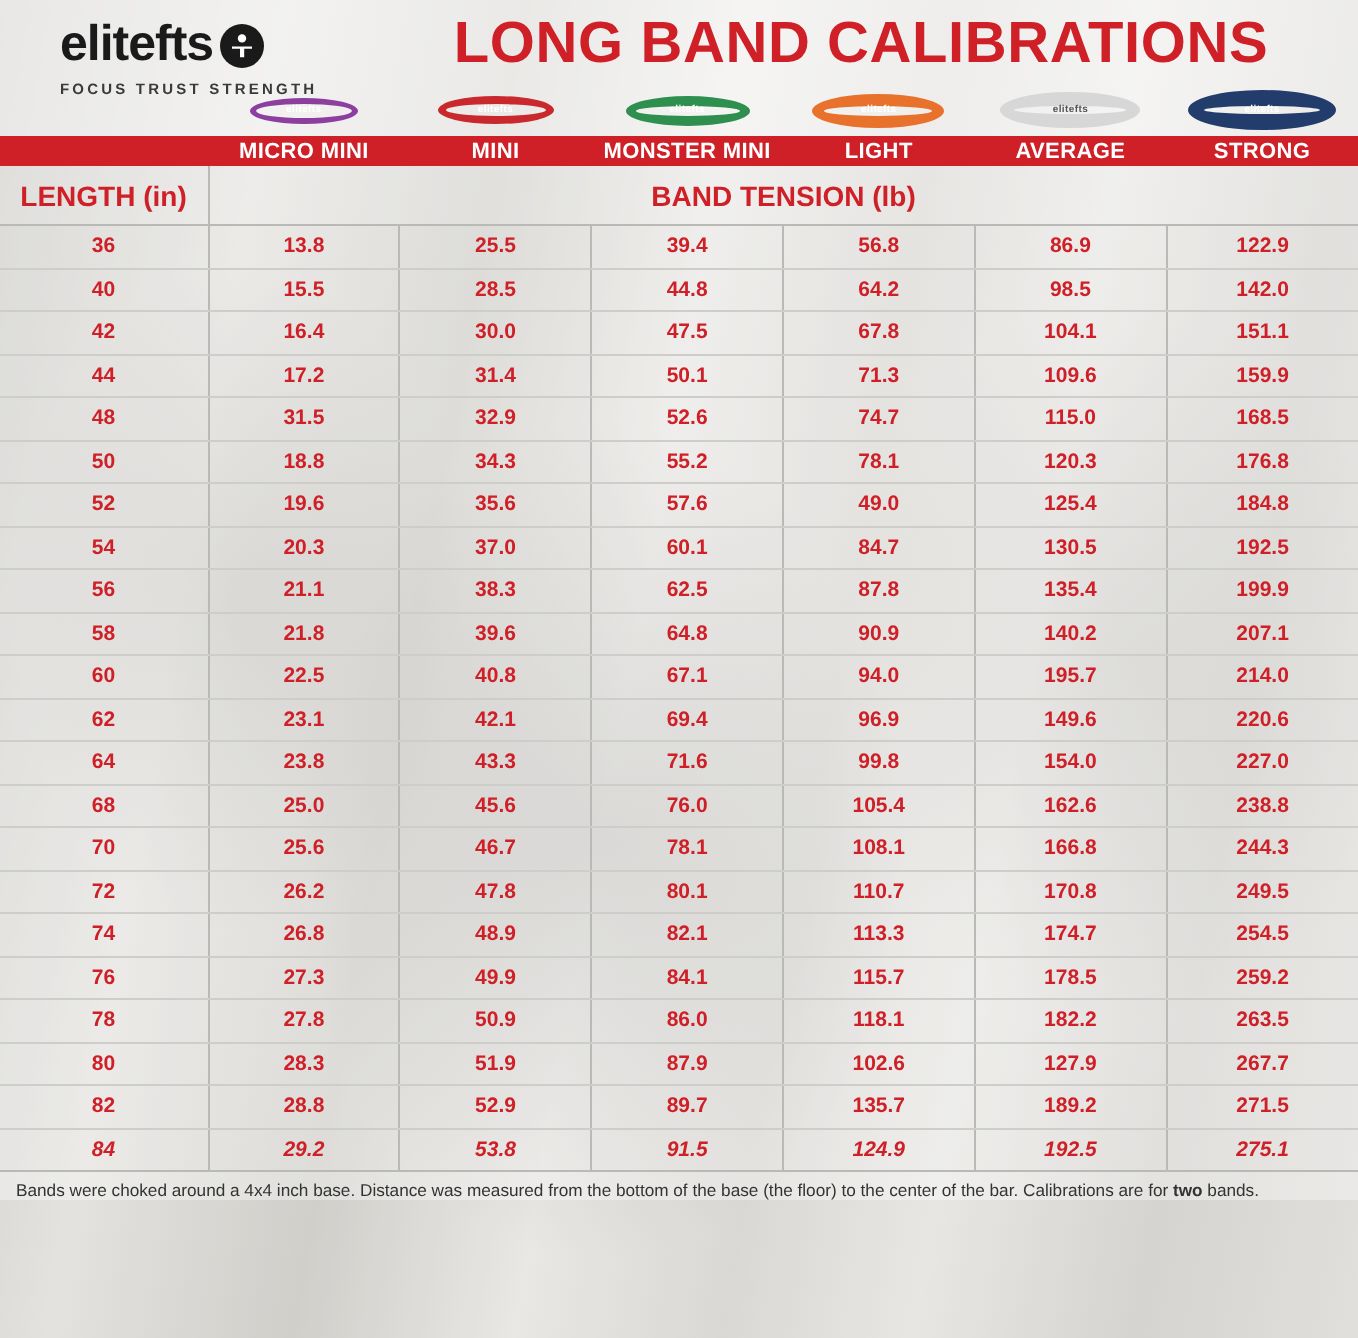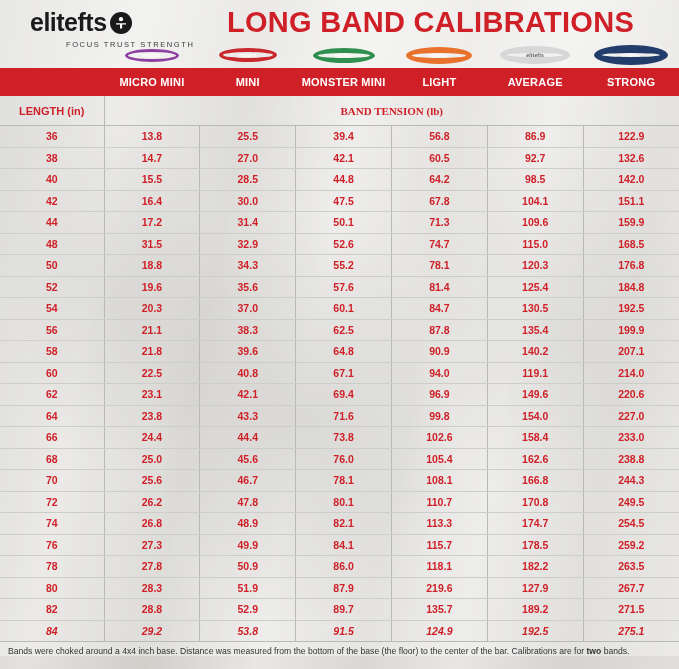--- a/index.html
+++ b/index.html
@@ -72,23 +72,22 @@
     background: #1a1a1a;
     margin-left: 3px;
     position: relative;
   }
   .logo-badge svg { display: block; }
   .logo-sub {
     font-size: 7.5px;
     letter-spacing: 1.6px;
     color: #3a3a3a;
     margin-top: 3px;
-    font-weight: normal;
+    font-weight: bold;
     white-space: nowrap;
-    margin-left: 36px;
   }
   .title {
     flex: 1;
     text-align: center;
     color: #cf1f27;
     font-size: 29px;
     font-weight: bold;
     letter-spacing: 0.3px;
     padding-top: 6px;
     padding-right: 28px;
@@ -144,39 +143,39 @@
     font-size: 10.5px;
   }
   table.calib col.c0 { width: 104px; }
   table.calib col.cx { width: 95.8px; }
 
   .hdr-row th {
     background: #cf1f27;
     color: #ffffff;
     font-size: 11px;
     font-weight: bold;
-    height: 28px;
+    height: 15px;
     padding: 0;
     text-align: center;
     letter-spacing: 0.2px;
     border: none;
   }
   .hdr-row th.blank { background: #cf1f27; }
 
   .sub-row td {
     height: 27px;
     color: #cf1f27;
     font-weight: bold;
-    font-size: 11px;
+    font-size: 14px;
     text-align: center;
     background: rgba(255,255,255,0.35);
     border-right: 1px solid #b9b9b5;
     border-bottom: 1px solid #b9b9b5;
   }
-  .sub-row td.last { border-right: none; font-family: Liberation Serif, serif; }
+  .sub-row td.last { border-right: none; }
 
   tbody td {
     height: 20.5px;
     text-align: center;
     color: #cf1f27;
     font-weight: bold;
     font-size: 10.5px;
     background: rgba(255,255,255,0.28);
     border-right: 1px solid #b9b9b5;
     border-bottom: 1px solid #cdcdc9;
@@ -286,29 +285,20 @@
           <tr>
             <td class="len">36</td>
             <td>13.8</td>
             <td>25.5</td>
             <td>39.4</td>
             <td>56.8</td>
             <td>86.9</td>
             <td class="last">122.9</td>
           </tr>
           <tr>
-            <td class="len">38</td>
-            <td>14.7</td>
-            <td>27.0</td>
-            <td>42.1</td>
-            <td>60.5</td>
-            <td>92.7</td>
-            <td class="last">132.6</td>
-          </tr>
-          <tr>
             <td class="len">40</td>
             <td>15.5</td>
             <td>28.5</td>
             <td>44.8</td>
             <td>64.2</td>
             <td>98.5</td>
             <td class="last">142.0</td>
           </tr>
           <tr>
             <td class="len">42</td>
@@ -344,21 +334,21 @@
             <td>55.2</td>
             <td>78.1</td>
             <td>120.3</td>
             <td class="last">176.8</td>
           </tr>
           <tr>
             <td class="len">52</td>
             <td>19.6</td>
             <td>35.6</td>
             <td>57.6</td>
-            <td>81.4</td>
+            <td>49.0</td>
             <td>125.4</td>
             <td class="last">184.8</td>
           </tr>
           <tr>
             <td class="len">54</td>
             <td>20.3</td>
             <td>37.0</td>
             <td>60.1</td>
             <td>84.7</td>
             <td>130.5</td>
@@ -381,21 +371,21 @@
             <td>90.9</td>
             <td>140.2</td>
             <td class="last">207.1</td>
           </tr>
           <tr>
             <td class="len">60</td>
             <td>22.5</td>
             <td>40.8</td>
             <td>67.1</td>
             <td>94.0</td>
-            <td>119.1</td>
+            <td>195.7</td>
             <td class="last">214.0</td>
           </tr>
           <tr>
             <td class="len">62</td>
             <td>23.1</td>
             <td>42.1</td>
             <td>69.4</td>
             <td>96.9</td>
             <td>149.6</td>
             <td class="last">220.6</td>
@@ -403,29 +393,20 @@
           <tr>
             <td class="len">64</td>
             <td>23.8</td>
             <td>43.3</td>
             <td>71.6</td>
             <td>99.8</td>
             <td>154.0</td>
             <td class="last">227.0</td>
           </tr>
           <tr>
-            <td class="len">66</td>
-            <td>24.4</td>
-            <td>44.4</td>
-            <td>73.8</td>
-            <td>102.6</td>
-            <td>158.4</td>
-            <td class="last">233.0</td>
-          </tr>
-          <tr>
             <td class="len">68</td>
             <td>25.0</td>
             <td>45.6</td>
             <td>76.0</td>
             <td>105.4</td>
             <td>162.6</td>
             <td class="last">238.8</td>
           </tr>
           <tr>
             <td class="len">70</td>
@@ -470,21 +451,21 @@
             <td>86.0</td>
             <td>118.1</td>
             <td>182.2</td>
             <td class="last">263.5</td>
           </tr>
           <tr>
             <td class="len">80</td>
             <td>28.3</td>
             <td>51.9</td>
             <td>87.9</td>
-            <td>219.6</td>
+            <td>102.6</td>
             <td>127.9</td>
             <td class="last">267.7</td>
           </tr>
           <tr>
             <td class="len">82</td>
             <td>28.8</td>
             <td>52.9</td>
             <td>89.7</td>
             <td>135.7</td>
             <td>189.2</td>

